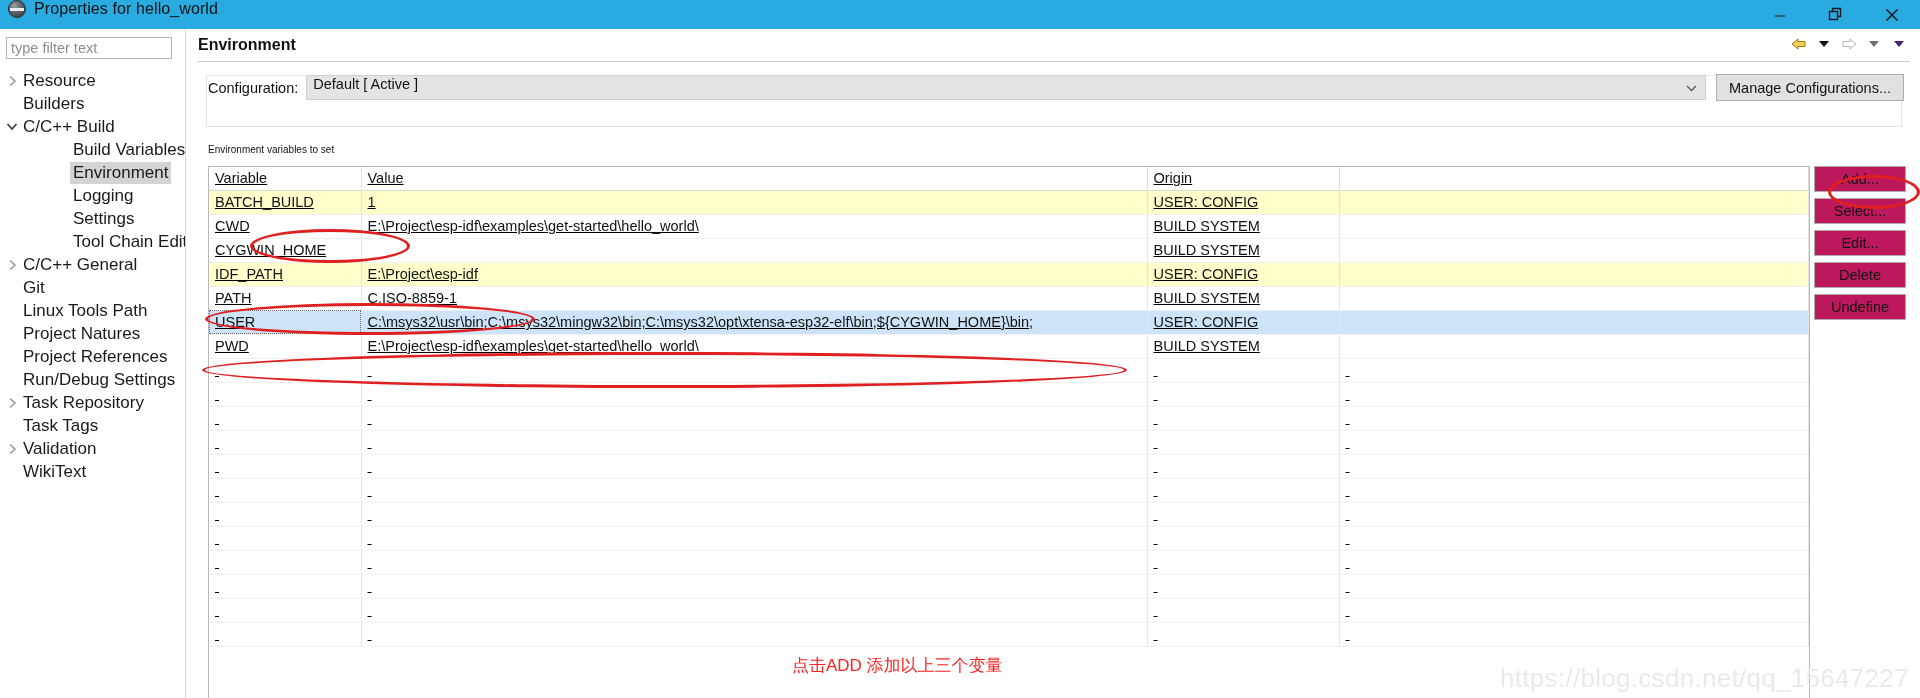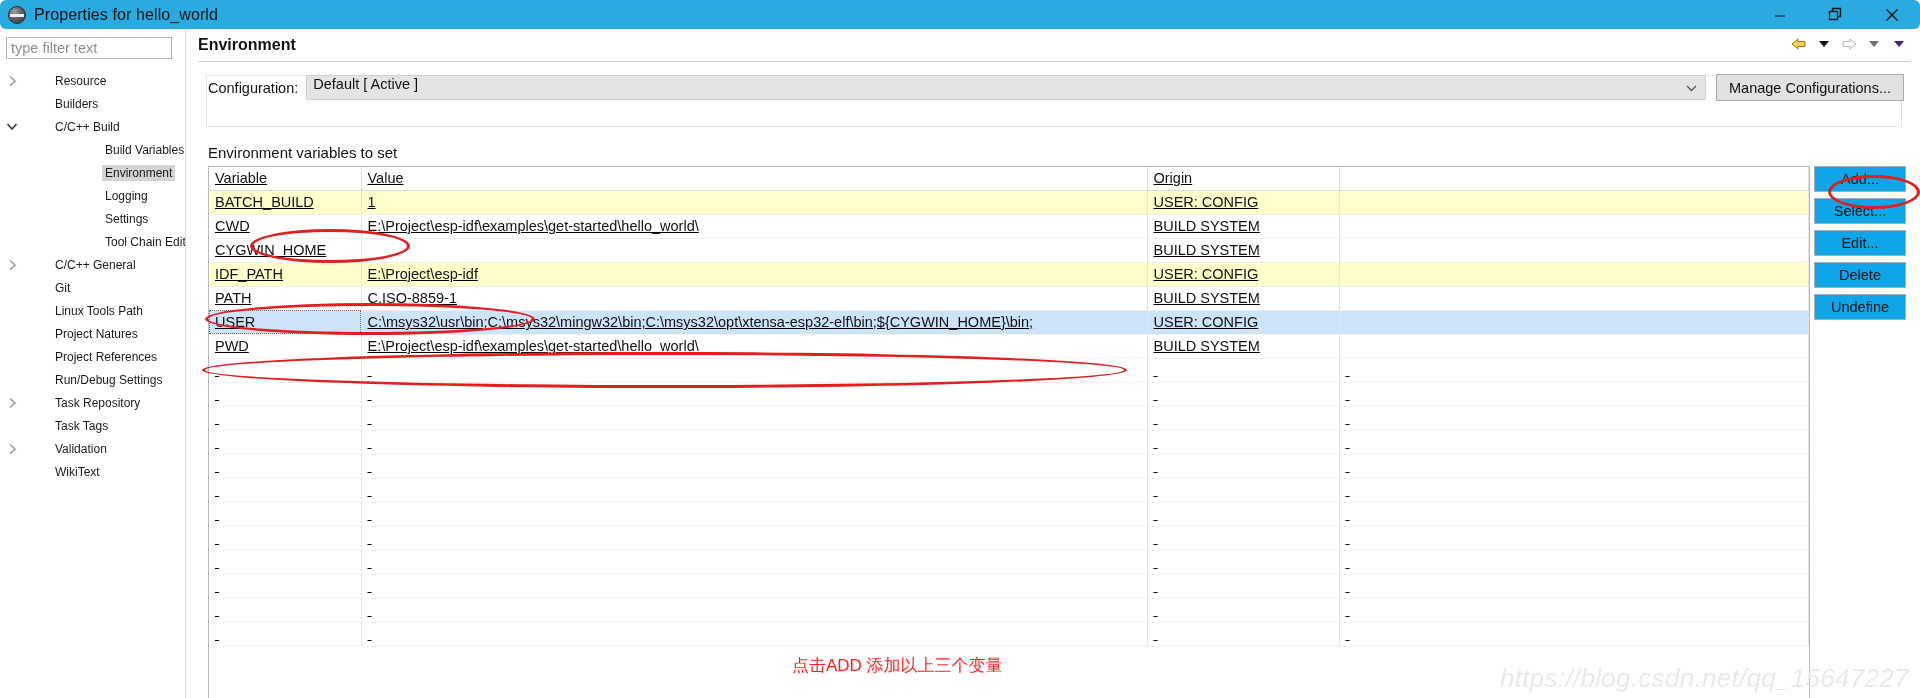--- a/index.html
+++ b/index.html
@@ -9,23 +9,21 @@
     overflow: hidden;
     background: #ffffff;
     font-family: "Liberation Sans", sans-serif;
   }
 
   
   #titlebar {
     height: 29px;
     background: #29ABE2;
     display: flex;
-    align-items: center;
     position: relative;
-    border-radius: 6px;
   }
   #app-icon {
     width: 18px; height: 18px;
     margin-left: 8px; margin-right: 8px;
     border-radius: 50%;
     background: radial-gradient(circle at 35% 30%, #9aa0a6 0%, #5d6166 45%, #2f3237 100%);
     border: 1px solid #2a2d31;
     position: relative;
     flex: 0 0 auto;
   }
@@ -80,24 +78,23 @@
     color: #888;
     padding: 0 4px;
     font-family: "Liberation Sans", sans-serif;
   }
   #filter-input::placeholder { color: #8d8d8d; opacity: 1; }
   #tree { margin-top: 10px; }
   .tree-item {
     height: 23px;
     display: flex;
     align-items: center;
-    font-size: 12px;
+    font-size: 17px;
     color: #1a1a1a;
     white-space: nowrap;
-    gap: 32px;
   }
   .tree-arrow {
     width: 16px; height: 23px;
     flex: 0 0 16px;
     display: flex; align-items: center; justify-content: center;
     color: #8a8a8a;
   }
   .tree-arrow svg { display: block; }
   .tree-label { padding: 1px 3px; }
   .tree-item.selected .tree-label { background: #d4d4d4; }
@@ -192,21 +189,21 @@
     color: #111;
     font-family: "Liberation Sans", sans-serif;
     white-space: nowrap;
     display: flex; align-items: center;
   }
 
   
   #table-caption {
     position: absolute;
     left: 10px; top: 82px;
-    font-size: 15px;
+    font-size: 10px;
     color: #111;
   }
 
   
   #table-wrap {
     position: absolute;
     left: 10px; top: 104px;
     right: 100px;
     bottom: 0;
     border: 1px solid #b9b9b9;
@@ -255,21 +252,21 @@
   #btn-col {
     position: absolute;
     right: 4px; top: 104px;
     width: 92px;
     display: flex;
     flex-direction: column;
     gap: 6px;
   }
   .side-btn {
     height: 26px;
-    background: #0ea5e9;
+    background: #be185d;
     border: 1px solid #adadad;
     font-size: 14.5px;
     color: #111;
     font-family: "Liberation Sans", sans-serif;
     display: flex; align-items: center; justify-content: center;
   }
 
   
   #anno {
     position: absolute;
@@ -288,21 +285,20 @@
     color: #ff2020;
     white-space: nowrap;
   }
   #watermark {
     position: absolute;
     left: 1500px; top: 663px;
     font-size: 26px;
     color: #e9eaec;
     white-space: nowrap;
     letter-spacing: 0.3px;
-    font-style: italic;
   }
 </style>
 </head>
 <body>
 
 <div id="titlebar">
   <div id="app-icon"></div>
   <div id="title-text">Properties for hello_world</div>
   <div id="win-controls">
     <div class="win-btn">

